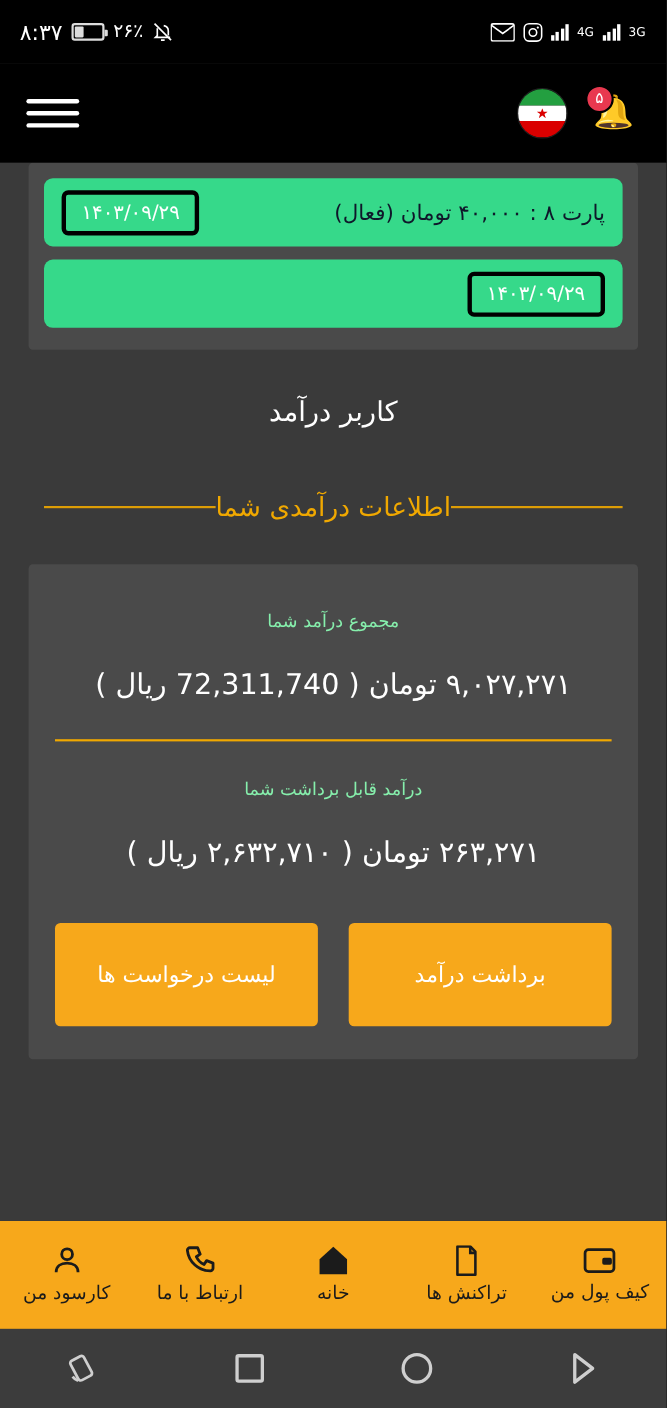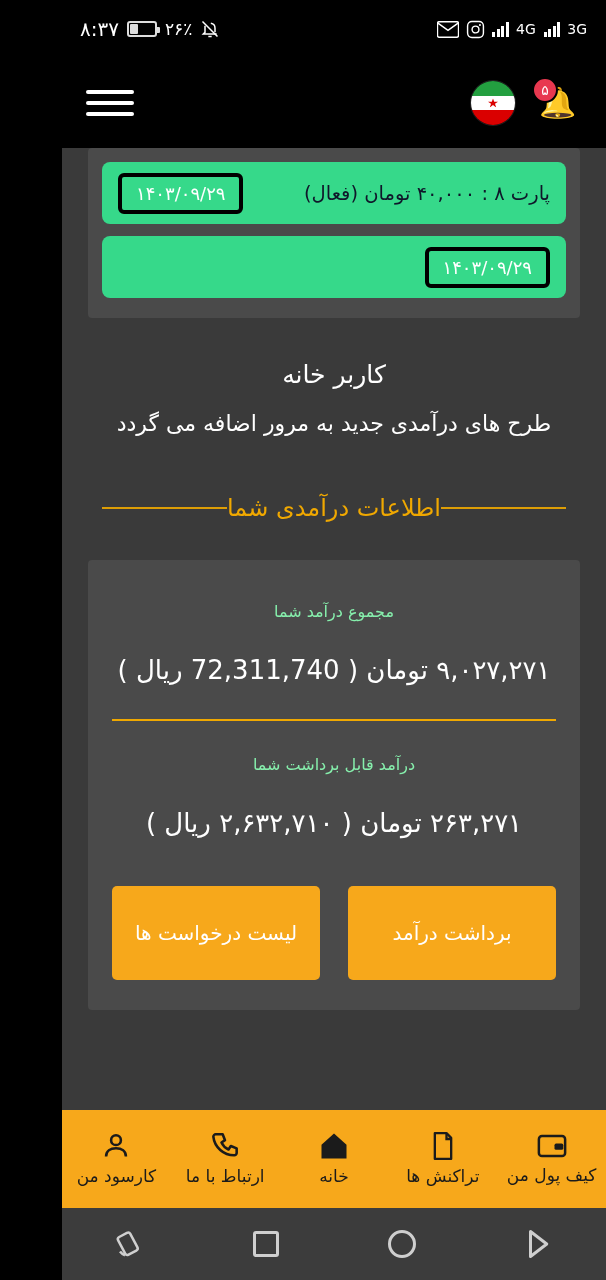--- a/index.html
+++ b/index.html
@@ -4,21 +4,21 @@
 <style>
   * { box-sizing: border-box; margin: 0; padding: 0; }
   html, body {
     width: 606px; height: 1280px;
     background: #000;
     font-family: "DejaVu Sans", "Liberation Sans", sans-serif;
     overflow: hidden;
   }
   .phone {
     position: relative;
-    width: 544px; height: 1280px;
+    width: 606px; height: 1280px;
     background: #3a3a3a;
     display: flex; flex-direction: column;
   }
 
   
   .statusbar {
     height: 58px;
     background: #000;
     color: #fff;
     display: flex; align-items: center;
@@ -44,21 +44,21 @@
   .pct { font-size: 17px; }
   .sb-icon { display: inline-flex; align-items: center; justify-content: center; }
   .sig {
     display: inline-flex; align-items: flex-end; gap: 1.5px; height: 16px;
   }
   .sig i { display: block; width: 3px; background: #fff; }
   .sig i:nth-child(1) { height: 5px; }
   .sig i:nth-child(2) { height: 8px; }
   .sig i:nth-child(3) { height: 11px; }
   .sig i:nth-child(4) { height: 15px; }
-  .netlbl { font-size: 14px; vertical-align: super; margin-right: 1px; }
+  .netlbl { font-size: 11px; vertical-align: super; margin-right: 1px; }
 
   
   .appbar {
     height: 90px;
     background: #000;
     display: flex; align-items: center;
     padding: 0 24px;
     position: relative;
   }
   .bell-wrap { position: relative; width: 48px; height: 48px; display:flex; align-items:center; justify-content:center; }
@@ -263,22 +263,21 @@
       <div class="plan-row">
         <span class="plan-text">پارت ۸ : ۴۰,۰۰۰ تومان (فعال)</span>
         <span class="plan-date">۱۴۰۳/۰۹/۲۹</span>
       </div>
       <div class="plan-row">
         <span class="plan-date">۱۴۰۳/۰۹/۲۹</span>
       </div>
     </div>
 
     <div class="notice">
-      <div class="l1">کاربر خانه</div>
-      <div class="l2">طرح های درآمدی جدید به مرور اضافه می گردد</div>
+      <div class="l1">کاربر درآمد</div>
     </div>
 
     <div class="section-head">
       <span class="line"></span>
       <span class="title">اطلاعات درآمدی شما</span>
       <span class="line"></span>
     </div>
 
     <div class="income-card">
       <div class="inc-label">مجموع درآمد شما</div>

